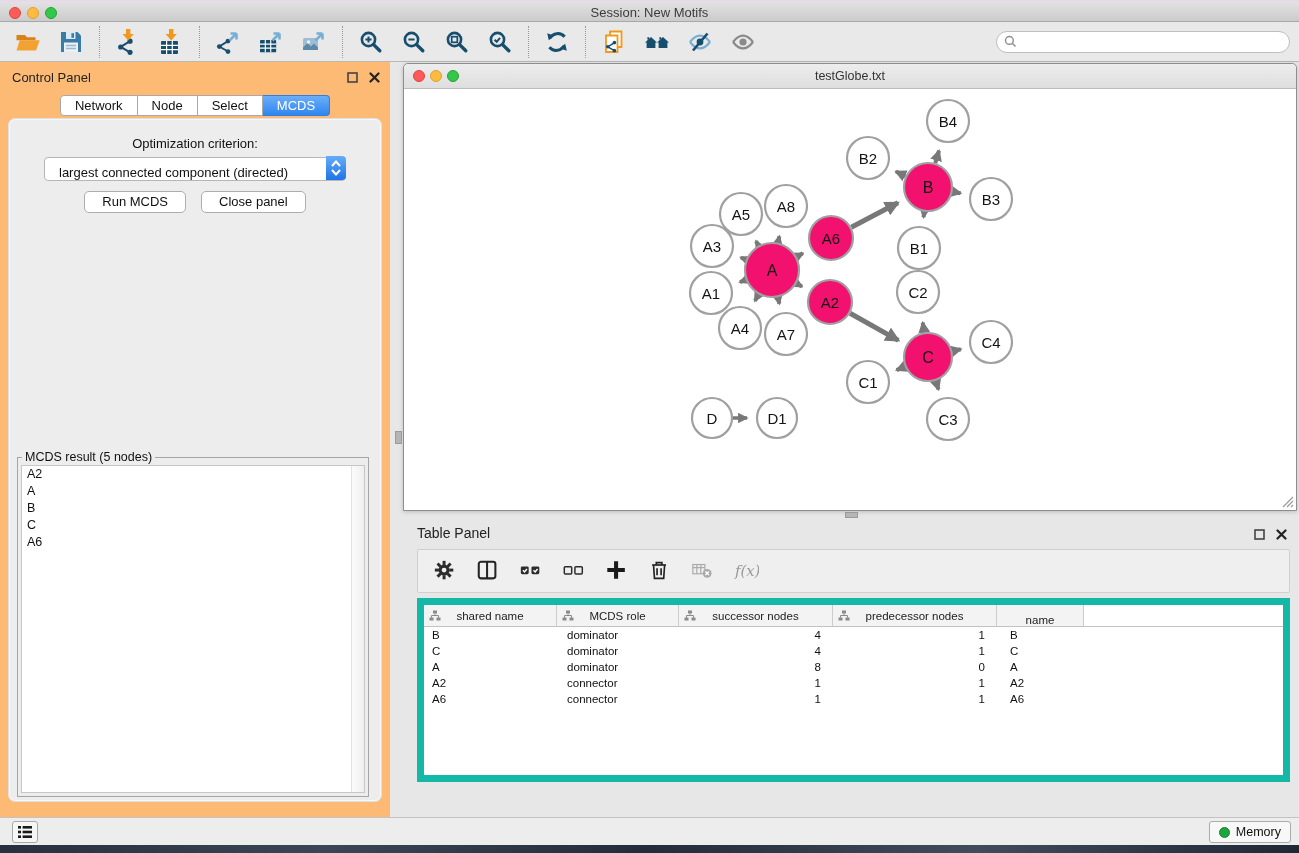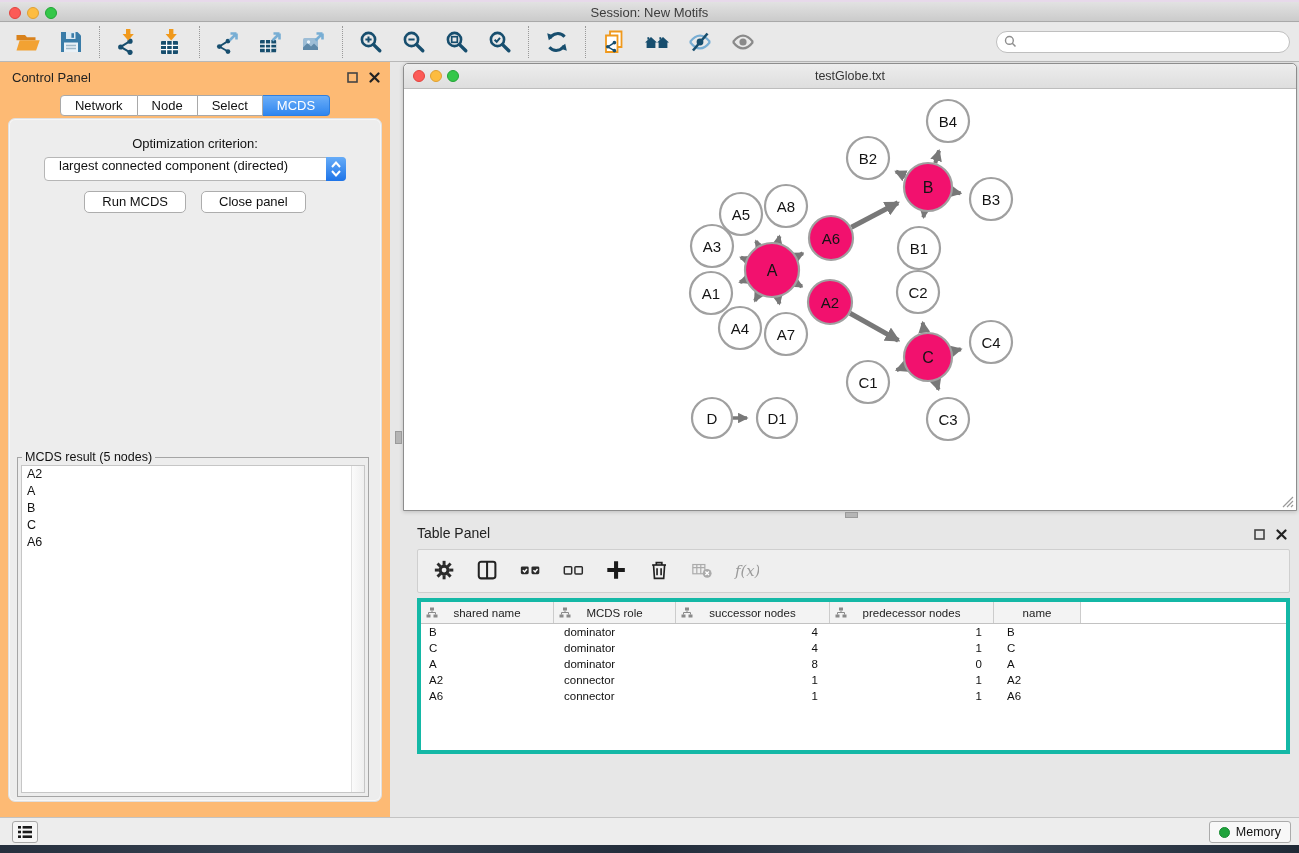--- a/index.html
+++ b/index.html
@@ -40,21 +40,21 @@
   .seg { display:flex; }
   .seg > div { height:21px; line-height:19px; font-size:13px; color:#111; background:#fff;
     border:1px solid #A9A9A9; border-left:none; padding:0 14px; cursor:default; }
   .seg > div:first-child { border-left:1px solid #A9A9A9; border-radius:4px 0 0 4px; }
   .seg > div:last-child { border-radius:0 4px 4px 0; }
   .seg > div.selected { background:linear-gradient(#6BAEF8,#2F86F0); border-color:#2E7FE0; color:#fff; }
   .cp-body { position:absolute; left:8px; right:8px; top:56px; bottom:15px;
     background:#EDEDED; border:1px solid #E0E0E0; border-radius:7px; box-shadow:inset 0 0 0 1px #F7F7F7; }
   .opt-label { position:absolute; top:17px; width:100%; text-align:center; font-size:13px; color:#111; }
   .dropdown { position:absolute; left:35px; right:35px; top:38px; height:24px; background:#fff;
-    border:1px solid #B6B6B6; border-radius:4px; display:flex; align-items:flex-start; cursor:default; }
+    border:1px solid #B6B6B6; border-radius:4px; display:flex; align-items:flex-end; cursor:default; }
   .dropdown-value { flex:1; font-size:13px; color:#111; padding-left:14px; white-space:nowrap; }
   .dropdown-stepper { width:20px; height:24px; margin:-1px -1px 0 0; border-radius:0 4px 4px 0;
     background:linear-gradient(#66ACF8,#1E74E8); position:relative; }
   .dropdown-stepper svg { position:absolute; left:4px; top:3px; width:12px; height:18px; }
   .btn-row { position:absolute; top:72px; width:100%; display:flex; justify-content:center; gap:15px; }
   .mac-btn { height:22px; line-height:20px; background:#fff; border:1px solid #ADADAD;
     border-radius:5px; font-size:13px; color:#111; padding:0 17px; cursor:default;
     font-family:"Liberation Sans", sans-serif; }
   .result-group { position:absolute; left:8px; right:12px; top:338px; height:340px;
     border:1px solid #A5A5A5;text-decoration:underline; }
@@ -85,22 +85,22 @@
   
   .table-panel { position:absolute; left:403px; top:519px; width:896px; height:298px; background:#E7E7E7; }
   .tp-header { position:absolute; left:14px; top:6px; font-size:14px; color:#222;text-align:right; }
   .tp-icons { right:12px; }
   .tp-toolbar { position:absolute; left:14px; right:9px; top:30px; height:44px;
     background:#EFEFEF; border:1px solid #CFCFCF; border-radius:2px;
     display:flex; align-items:center; gap:17px; padding-left:14px; }
   .tp-btn { width:26px; height:26px; display:flex; align-items:center; justify-content:center; }
   .tp-btn svg { width:24px; height:24px; }
   .tp-btn.wide svg { width:34px; }
-  .node-table { position:absolute; left:14px; top:79px; width:873px; height:156px;
-    background:#fff; border:4px solid #14b8a6; overflow:hidden; }
+  .node-table { position:absolute; left:14px; top:79px; width:873px; height:184px;
+    background:#fff; border:7px solid #14b8a6; overflow:hidden; }
   .nt-header { display:flex; height:22px; background:#F3F3F3; border-bottom:1px solid #C2C2C2; }
   .nt-hcell { position:relative; display:flex; align-items:center; justify-content:center;
     font-size:11.5px; color:#222; border-right:1px solid #CCC; background:#F3F3F3; }
   .nt-hcell.filler { background:#fff; border-right:none; flex:1; }
   .nt-hicon { position:absolute; left:5px; top:5px; width:12px; height:12px; }
   .nt-row { display:flex; height:16px; }
   .nt-cell { font-size:11.5px; color:#111; line-height:16px; white-space:nowrap; overflow:hidden; }
   .tp-tabs { position:absolute; left:14px; top:271px; width:873px; display:flex; justify-content:center; }
 
   
@@ -598,21 +598,21 @@
             <svg class="nt-hicon" viewBox="0 0 12 12">
   <g fill="#8A8A8A">
                 <rect x="4" y="0.5" width="4" height="3"></rect>
                 <rect x="0.5" y="7.5" width="4" height="3"></rect>
                 <rect x="7.5" y="7.5" width="4" height="3"></rect>
               </g>
   <path d="M6 3.5v2M2.5 7.5v-2h7v2" stroke="#8A8A8A" fill="none" stroke-width="1"></path>
             </svg>
             <span>predecessor nodes</span>
           </div>
-          <div class="nt-hcell" style="width: 87px;">
+          <div class="nt-hcell" style="width: 87px; align-items: flex-end;">
             <span>name</span>
           </div>
           <div class="nt-hcell filler"></div>
         </div>
         <div class="nt-row">
           <div class="nt-cell" style="width: 133px; text-align: left; padding-left: 8px;">B</div>
           <div class="nt-cell" style="width: 122px; text-align: left; padding-left: 10px;">dominator</div>
           <div class="nt-cell" style="width: 154px; text-align: right; padding-right: 12px;">4</div>
           <div class="nt-cell" style="width: 164px; text-align: right; padding-right: 12px;">1</div>
           <div class="nt-cell" style="width: 87px; text-align: left; padding-left: 13px;">B</div>

